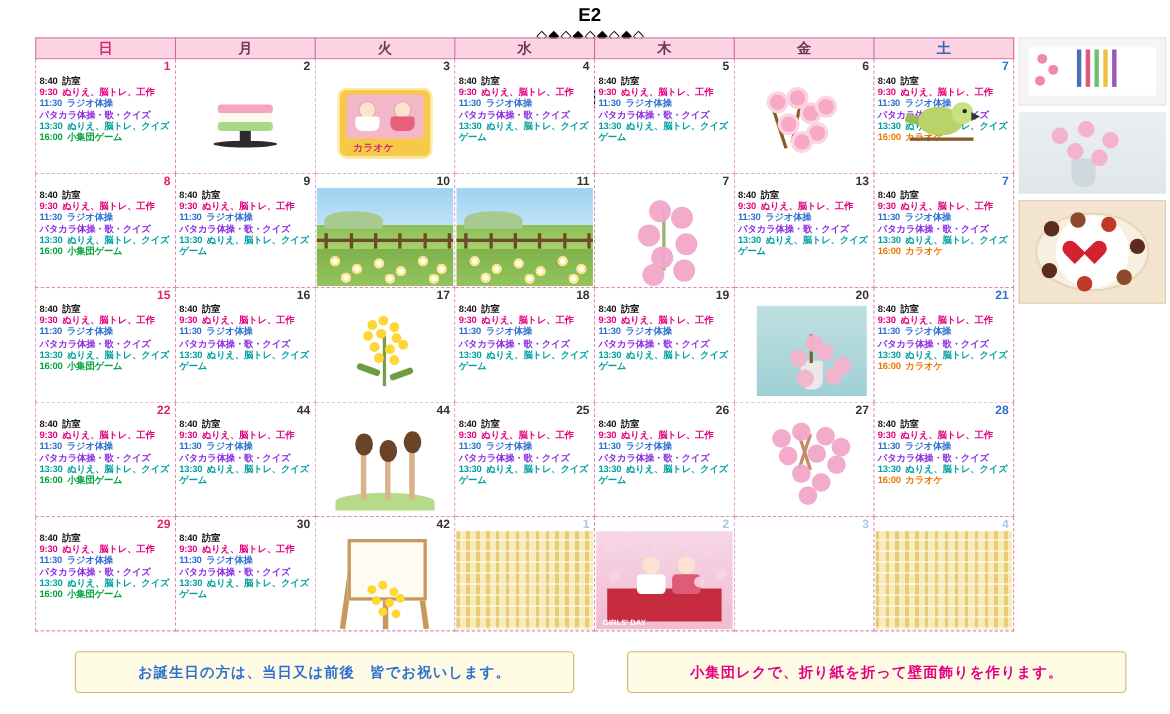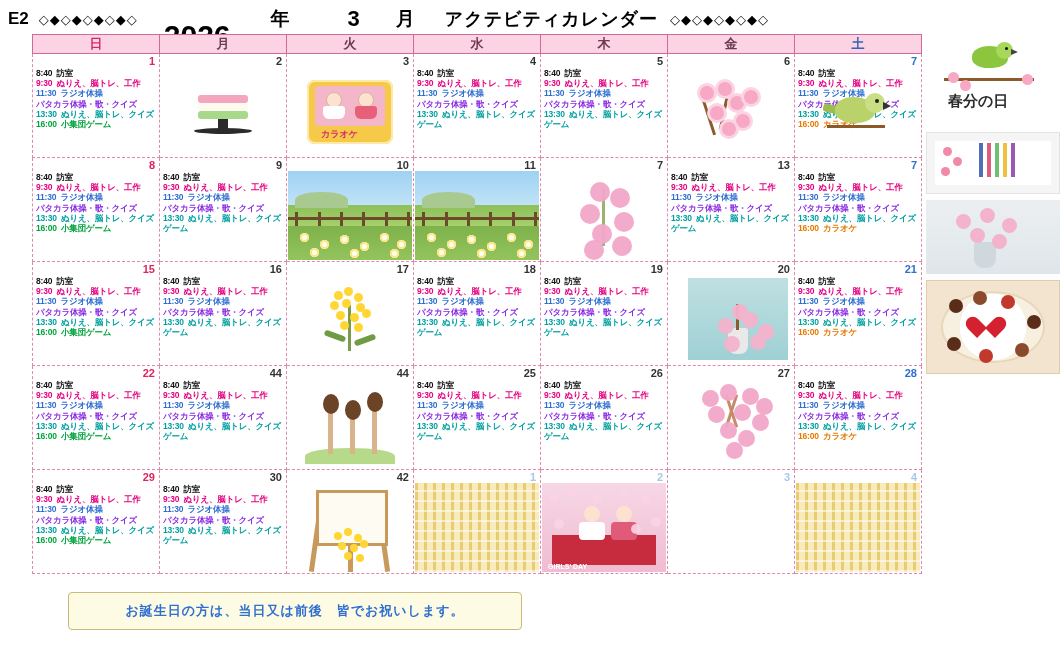--- a/index.html
+++ b/index.html
@@ -8,21 +8,21 @@
     background:#ffffff;
     font-family:"Liberation Sans","DejaVu Sans",sans-serif;
     overflow:hidden;
     position:relative;
   }
   .page{position:relative;width:1064px;height:649px;}
 
   
   .title-row{
     position:absolute;left:0;top:4px;width:1064px;height:30px;
-    display:flex;align-items:center;
+    display:flex;align-items:center;flex-direction:column;
   }
   .title-row .code{
     font-size:17px;font-weight:bold;color:#000;margin-left:8px;letter-spacing:0px;
   }
   .title-row .deco{
     font-size:13px;color:#000;margin-left:10px;letter-spacing:1px;
   }
   .title-row .year{
     font-size:30px;font-weight:bold;color:#000;margin-left:26px;margin-top:33px;
   }
@@ -749,33 +749,20 @@
           <td>
             <span class="daynum out">4</span>
             <div class="goldpat"></div>
           </td>
         </tr>
       </tbody>
   </table>
 
   <div class="rail">
 
-    <div class="panel r1">
-      <div class="birdg">
-        <div class="b"></div>
-          <div class="h"></div>
-          <div class="e"></div>
-          <div class="bk"></div>
-      </div>
-      <div class="perch"></div>
-      <div class="blos" style="left:22px;top:38px;"></div>
-      <div class="blos" style="left:34px;top:46px;"></div>
-      <div class="blos" style="left:96px;top:40px;"></div>
-      <div class="label">春分の日</div>
-    </div>
 
     <div class="panel r2">
       <div class="washi"></div>
       <div class="stripe" style="left:52px;background:#4d6fb5;"></div>
       <div class="stripe" style="left:60px;background:#e05a7a;"></div>
       <div class="stripe" style="left:68px;background:#6fbf73;"></div>
       <div class="stripe" style="left:76px;background:#f0c040;"></div>
       <div class="stripe" style="left:84px;background:#9b59b6;"></div>
       <div class="pl" style="left:16px;top:14px;"></div>
       <div class="pl" style="left:26px;top:24px;"></div>
@@ -800,14 +787,15 @@
       <div class="choc" style="left:100px;top:34px;"></div>
       <div class="choc" style="left:88px;top:62px;background:#8b4a2b;"></div>
       <div class="choc" style="left:52px;top:68px;background:#c0392b;"></div>
       <div class="choc" style="left:20px;top:56px;"></div>
       <div class="heart"></div>
     </div>
 
   </div>
 
   <div class="note left">お誕生日の方は、当日又は前後　皆でお祝いします。</div>
+  <div class="note right">小集団レクで、折り紙を折って壁面飾りを作ります。</div>
 
 </div>
 
 </body></html>

